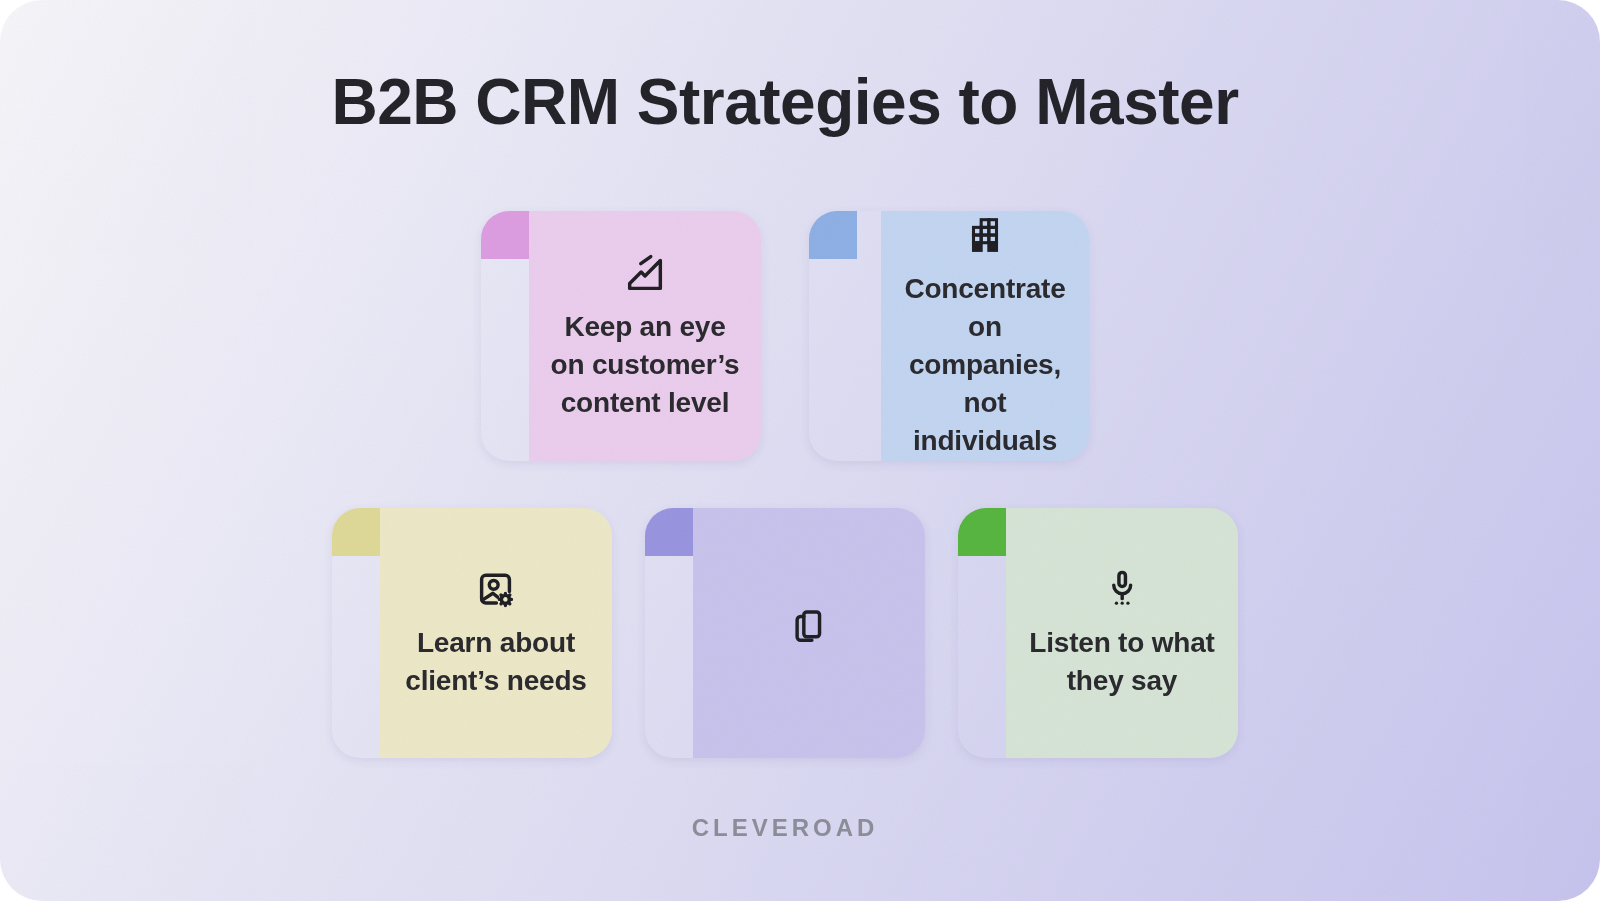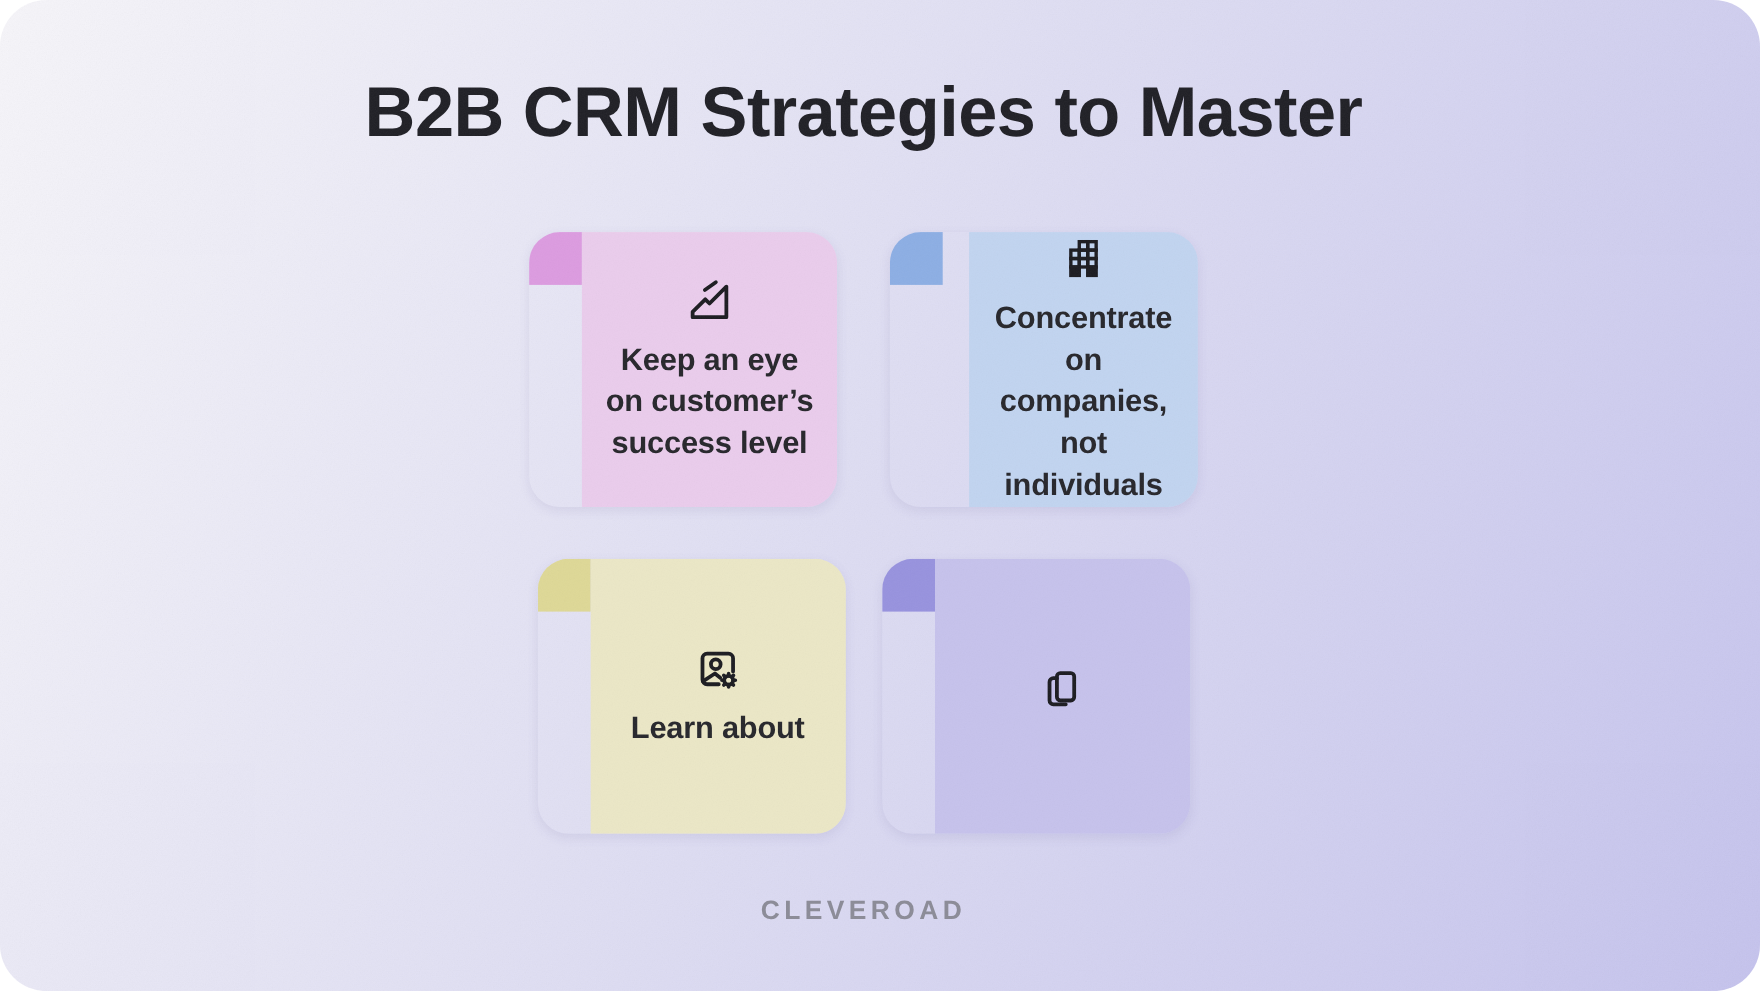--- a/index.html
+++ b/index.html
@@ -77,21 +77,21 @@
         <div class="card-body" style="background-color: rgb(234, 204, 236);">
           <span class="card-icon" style="color: rgb(27, 27, 32);">
             <svg width="46" height="46" viewBox="0 0 24 24" fill="none" stroke="currentColor" stroke-width="1.8" stroke-linejoin="round" stroke-linecap="round">
               <path d="M4 19.5 V17 L10 11 L12 13 L20 5 V19.5 Z"></path>
               <path d="M9.8 6.6 L15 2.9"></path>
             </svg>
           </span>
           <div class="card-text" style="color: rgb(38, 38, 43);">
             <span>Keep an eye</span>
             <span>on customer’s</span>
-            <span>success level</span>
+            <span>content level</span>
           </div>
         </div>
       </div>
 
       <div class="card">
         <div class="card-header" style="background-color: rgb(140, 174, 228);"></div>
         <div class="card-body" style="background-color: rgb(193, 212, 240); margin-left: 24px;">
           <span class="card-icon" style="color: rgb(27, 27, 32);">
             <svg width="46" height="46" viewBox="0 0 24 24" fill="none" stroke="currentColor" stroke-width="1.6" stroke-linejoin="miter">
               <rect x="10" y="3.5" width="4" height="4"></rect>
@@ -125,38 +125,60 @@
             <svg width="46" height="46" viewBox="0 0 24 24" fill="none" stroke="currentColor" stroke-width="1.8" stroke-linejoin="round" stroke-linecap="round">
               <path d="M19 12.8 V6.5 a2.2 2.2 0 0 0 -2.2 -2.2 H6.7 a2.2 2.2 0 0 0 -2.2 2.2 V16.6 a2.2 2.2 0 0 0 2.2 2.2 H12.2"></path>
               <circle cx="10.8" cy="9.3" r="2.3"></circle>
               <path d="M4.7 17.4 L10.4 13.7 L12.9 15.7"></path>
               <circle cx="16.9" cy="16.9" r="2.1"></circle>
               <path stroke-width="1.7" d="M19 16.9h1.1 M18.4 18.4l.8.8 M16.9 19v1.1 M15.4 18.4l-.8.8 M14.8 16.9h-1.1 M15.4 15.4l-.8-.8 M16.9 14.8v-1.1 M18.4 15.4l.8-.8"></path>
             </svg>
           </span>
           <div class="card-text" style="color: rgb(38, 38, 43);">
             <span>Learn about</span>
+            <span>client’s needs</span>
           </div>
         </div>
       </div>
 
       <div class="card">
         <div class="card-header" style="background-color: rgb(151, 146, 222);"></div>
         <div class="card-body" style="background-color: rgb(198, 194, 236);">
           <span class="card-icon" style="color: rgb(27, 27, 32);">
             <svg width="46" height="46" viewBox="0 0 24 24" fill="none" stroke="currentColor" stroke-width="1.8" stroke-linejoin="round" stroke-linecap="round">
               <rect x="9.3" y="3.6" width="8.2" height="13" rx="1.6"></rect>
               <path d="M9.3 6 H7.6 A1.8 1.8 0 0 0 5.8 7.8 V16.6 A1.8 1.8 0 0 0 7.6 18.4 H13.5"></path>
             </svg>
           </span>
           <div class="card-text" style="color: rgb(38, 38, 43);">
           </div>
         </div>
       </div>
 
+      <div class="card">
+        <div class="card-header" style="background-color: rgb(84, 180, 60);"></div>
+        <div class="card-body" style="background-color: rgb(213, 227, 213);">
+          <span class="card-icon" style="color: rgb(27, 27, 32);">
+            <svg width="46" height="46" viewBox="0 0 24 24" fill="none" stroke="currentColor" stroke-width="1.8" stroke-linejoin="round" stroke-linecap="round">
+              <rect x="10.4" y="2.8" width="3.4" height="7.4" rx="1.7"></rect>
+              <path d="M7.7 9.5 a4.4 4.4 0 0 0 8.8 0"></path>
+              <path d="M12.1 13.9 V16.5"></path>
+              <g fill="currentColor" stroke="none">
+                <circle cx="9.1" cy="18.9" r="0.85"></circle>
+                  <circle cx="12.1" cy="18.9" r="0.85"></circle>
+                  <circle cx="15.1" cy="18.9" r="0.85"></circle>
+              </g>
+            </svg>
+          </span>
+          <div class="card-text" style="color: rgb(38, 38, 43);">
+            <span>Listen to what</span>
+            <span>they say</span>
+          </div>
+        </div>
+      </div>
 
     </div>
 
     <div class="brand" style="color: rgb(139, 139, 151);">CLEVEROAD</div>
 
   </div>
 
   <svg class="grain" width="100%" height="100%">
     <filter id="grainFilter">
       <feTurbulence type="fractalNoise" baseFrequency="0.9" numOctaves="2" stitchTiles="stitch"></feTurbulence>

